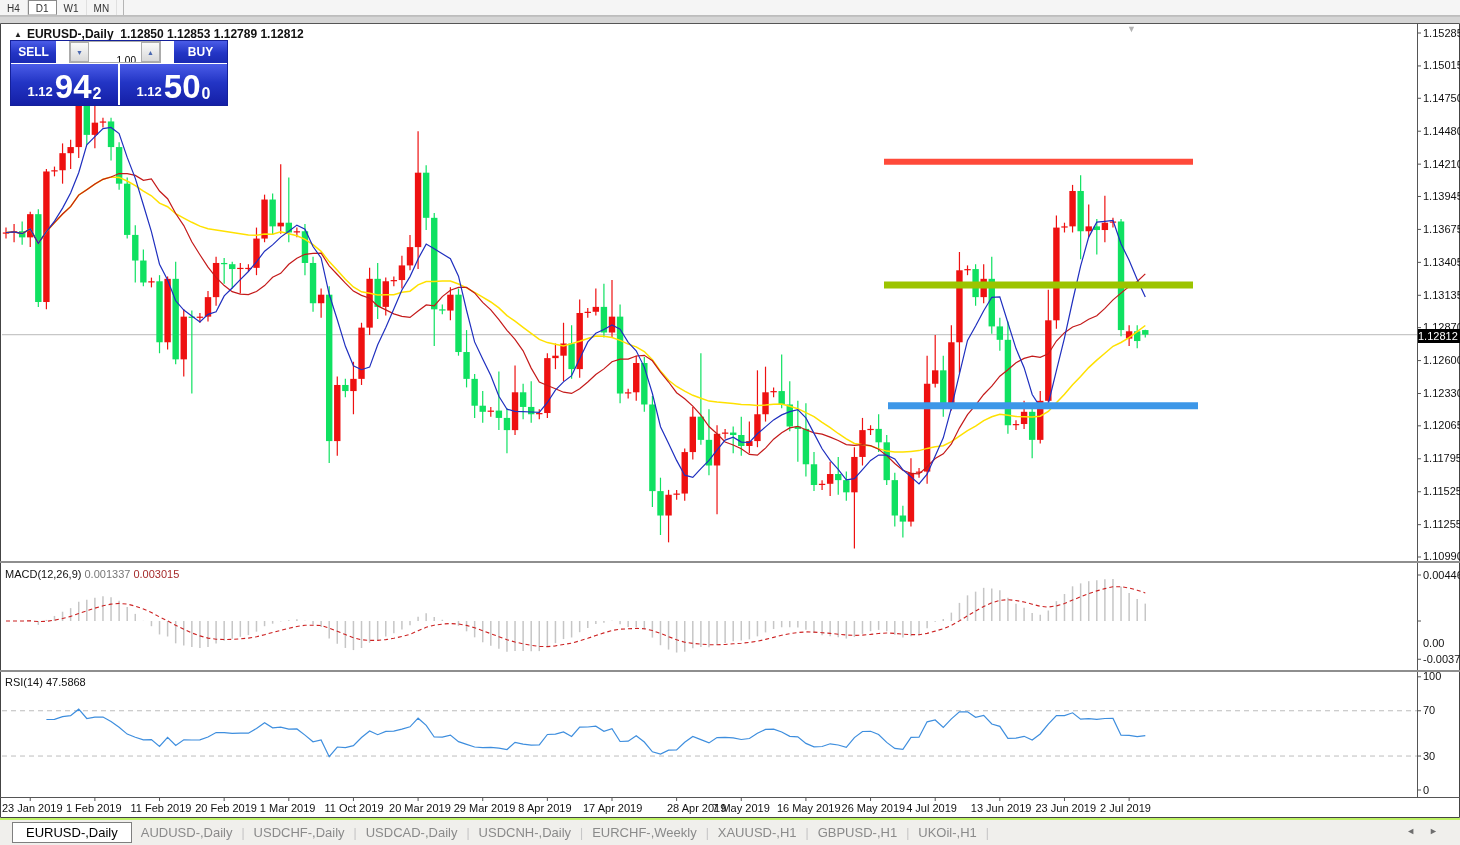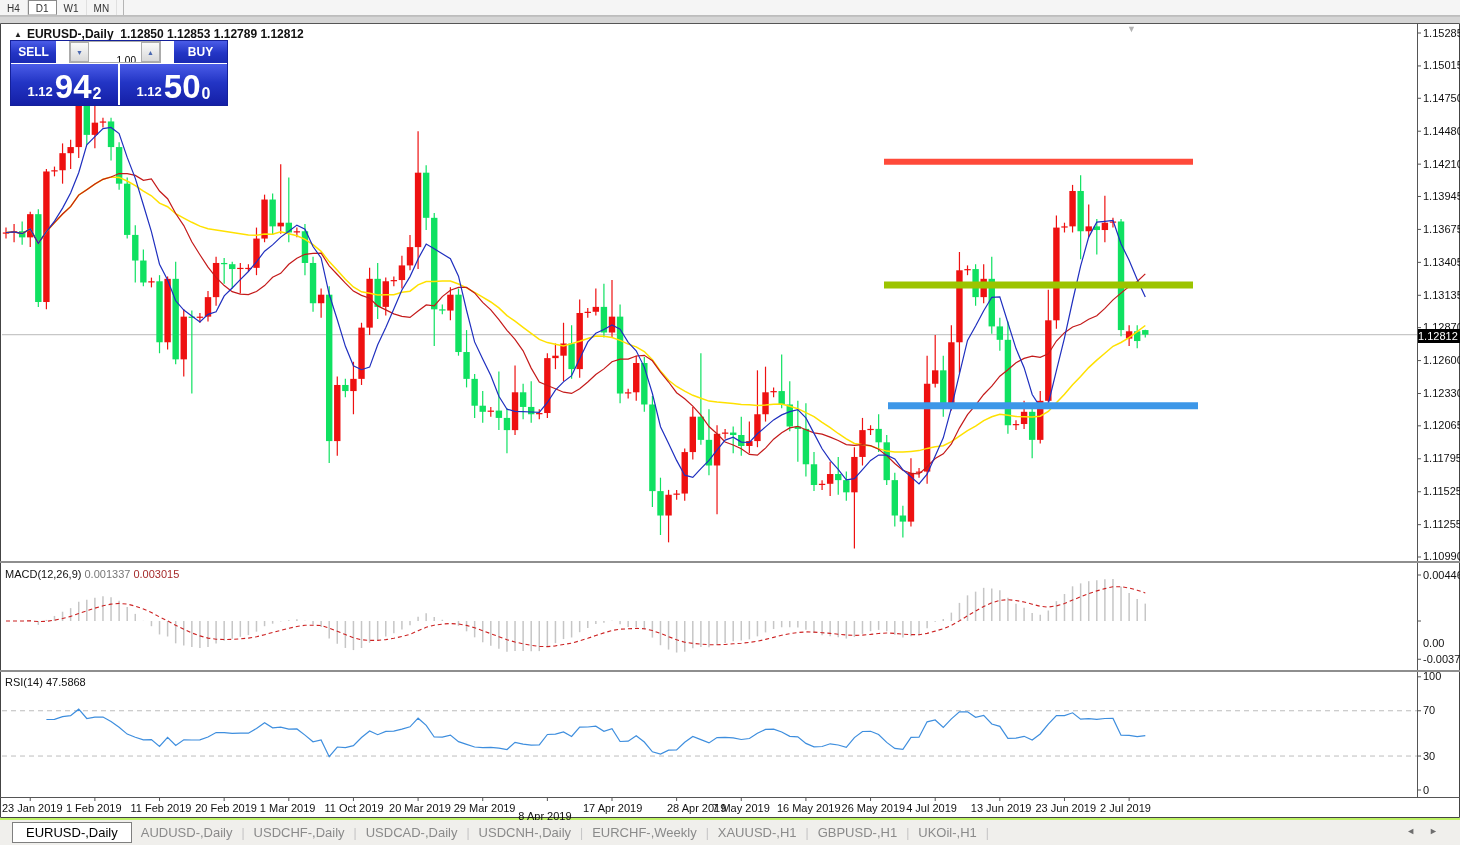--- a/index.html
+++ b/index.html
@@ -626,21 +626,21 @@
         <div class="pxlabel" style="top: 726.54px;">30</div>
         <div class="pxlabel" style="top: 760.5px;">0</div>
         <div class="dlabel" style="left: 2px;">23 Jan 2019</div>
         <div class="dlabel" style="left: 65.88px;">1 Feb 2019</div>
         <div class="dlabel" style="left: 130.52px;">11 Feb 2019</div>
         <div class="dlabel" style="left: 195.16px;">20 Feb 2019</div>
         <div class="dlabel" style="left: 259.8px;">1 Mar 2019</div>
         <div class="dlabel" style="left: 324.44px;">11 Oct 2019</div>
         <div class="dlabel" style="left: 389.08px;">20 Mar 2019</div>
         <div class="dlabel" style="left: 453.72px;">29 Mar 2019</div>
-        <div class="dlabel" style="left: 518.36px; margin-top: 8px;">8 Apr 2019</div>
+        <div class="dlabel" style="left: 518.36px;">8 Apr 2019</div>
         <div class="dlabel" style="left: 583px;">17 Apr 2019</div>
         <div class="dlabel" style="left: 667px;">28 Apr 2019</div>
         <div class="dlabel" style="left: 712.28px;">7 May 2019</div>
         <div class="dlabel" style="left: 776.92px;">16 May 2019</div>
         <div class="dlabel" style="left: 841.56px;">26 May 2019</div>
         <div class="dlabel" style="left: 906.2px;">4 Jul 2019</div>
         <div class="dlabel" style="left: 970.84px;">13 Jun 2019</div>
         <div class="dlabel" style="left: 1035.48px;">23 Jun 2019</div>
         <div class="dlabel" style="left: 1100.12px;">2 Jul 2019</div>
         <div class="" style="position: absolute; left: 1418px; top: 1px; width: 42px; height: 773px; z-index: 2;"></div>

